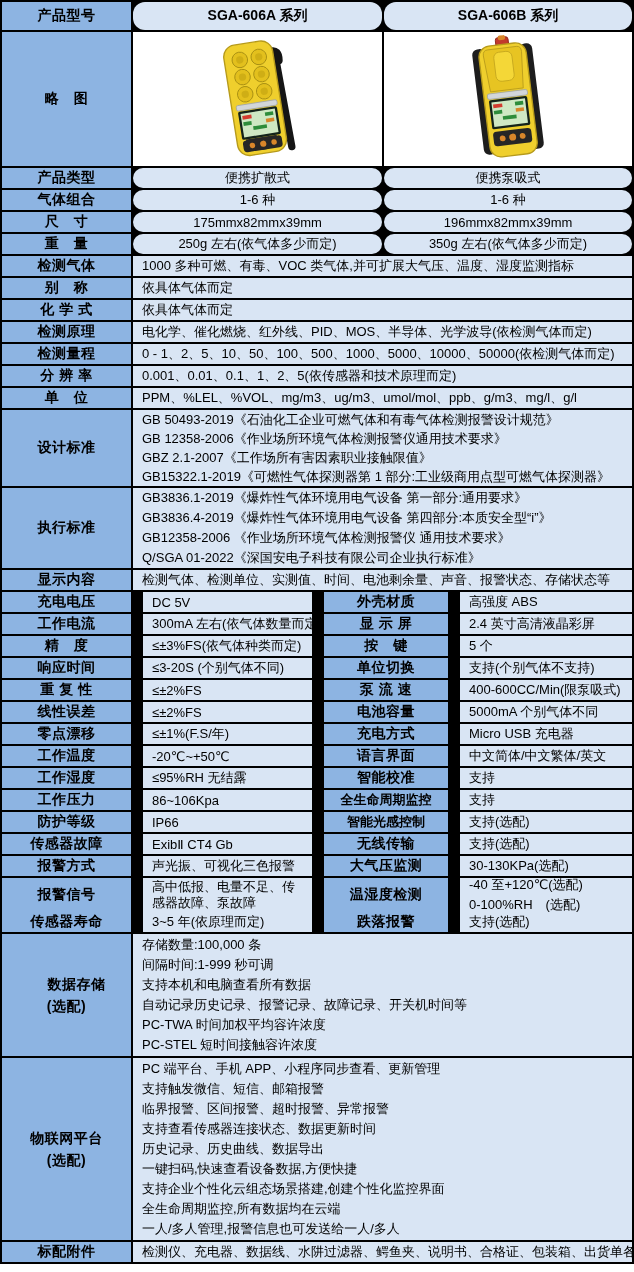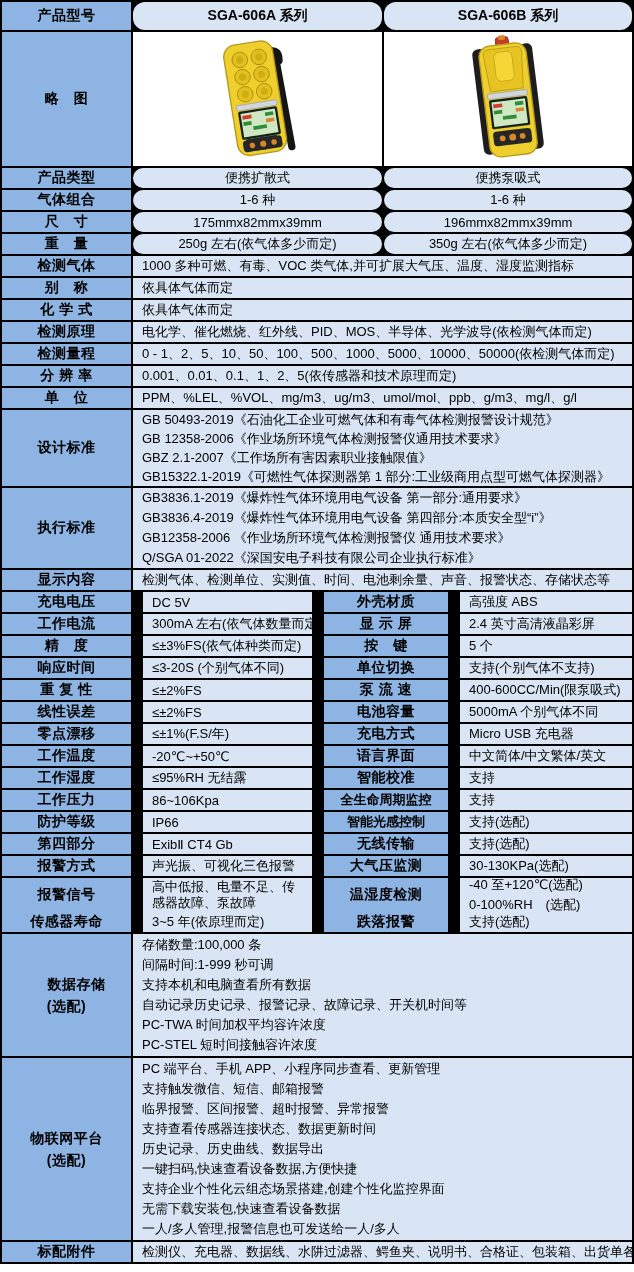--- a/index.html
+++ b/index.html
@@ -284,21 +284,21 @@
     <div class="cell label small">全生命周期监控</div>
     <div class="cell value">支持</div>
   </div>
   <div class="row cols-4 rh-dual">
     <div class="cell label">防护等级</div>
     <div class="cell value">IP66</div>
     <div class="cell label small">智能光感控制</div>
     <div class="cell value">支持(选配)</div>
   </div>
   <div class="row cols-4 rh-dual">
-    <div class="cell label">第四部分</div>
+    <div class="cell label">传感器故障</div>
     <div class="cell value">ExibⅡ CT4 Gb</div>
     <div class="cell label">无线传输</div>
     <div class="cell value">支持(选配)</div>
   </div>
   <div class="row cols-4 rh-dual">
     <div class="cell label">报警方式</div>
     <div class="cell value">声光振、可视化三色报警</div>
     <div class="cell label">大气压监测</div>
     <div class="cell value">30-130KPa(选配)</div>
   </div>
@@ -341,21 +341,21 @@
       <div style="line-height:22px;">(选配)</div>
     </div>
     <div class="cell value multiline lh20">
       <div class="line">PC 端平台、手机 APP、小程序同步查看、更新管理</div>
       <div class="line">支持触发微信、短信、邮箱报警</div>
       <div class="line">临界报警、区间报警、超时报警、异常报警</div>
       <div class="line">支持查看传感器连接状态、数据更新时间</div>
       <div class="line">历史记录、历史曲线、数据导出</div>
       <div class="line">一键扫码,快速查看设备数据,方便快捷</div>
       <div class="line">支持企业个性化云组态场景搭建,创建个性化监控界面</div>
-      <div class="line">无需下载安装包,快速查看设备数据</div>
+      <div class="line">全生命周期监控,所有数据均在云端</div>
       <div class="line">一人/多人管理,报警信息也可发送给一人/多人</div>
     </div>
   </div>
 
   <div class="row cols-2 rh-full">
     <div class="cell label">标配附件</div>
     <div class="cell value">检测仪、充电器、数据线、水阱过滤器、鳄鱼夹、说明书、合格证、包装箱、出货单各一份</div>
   </div>
 
 </div>

